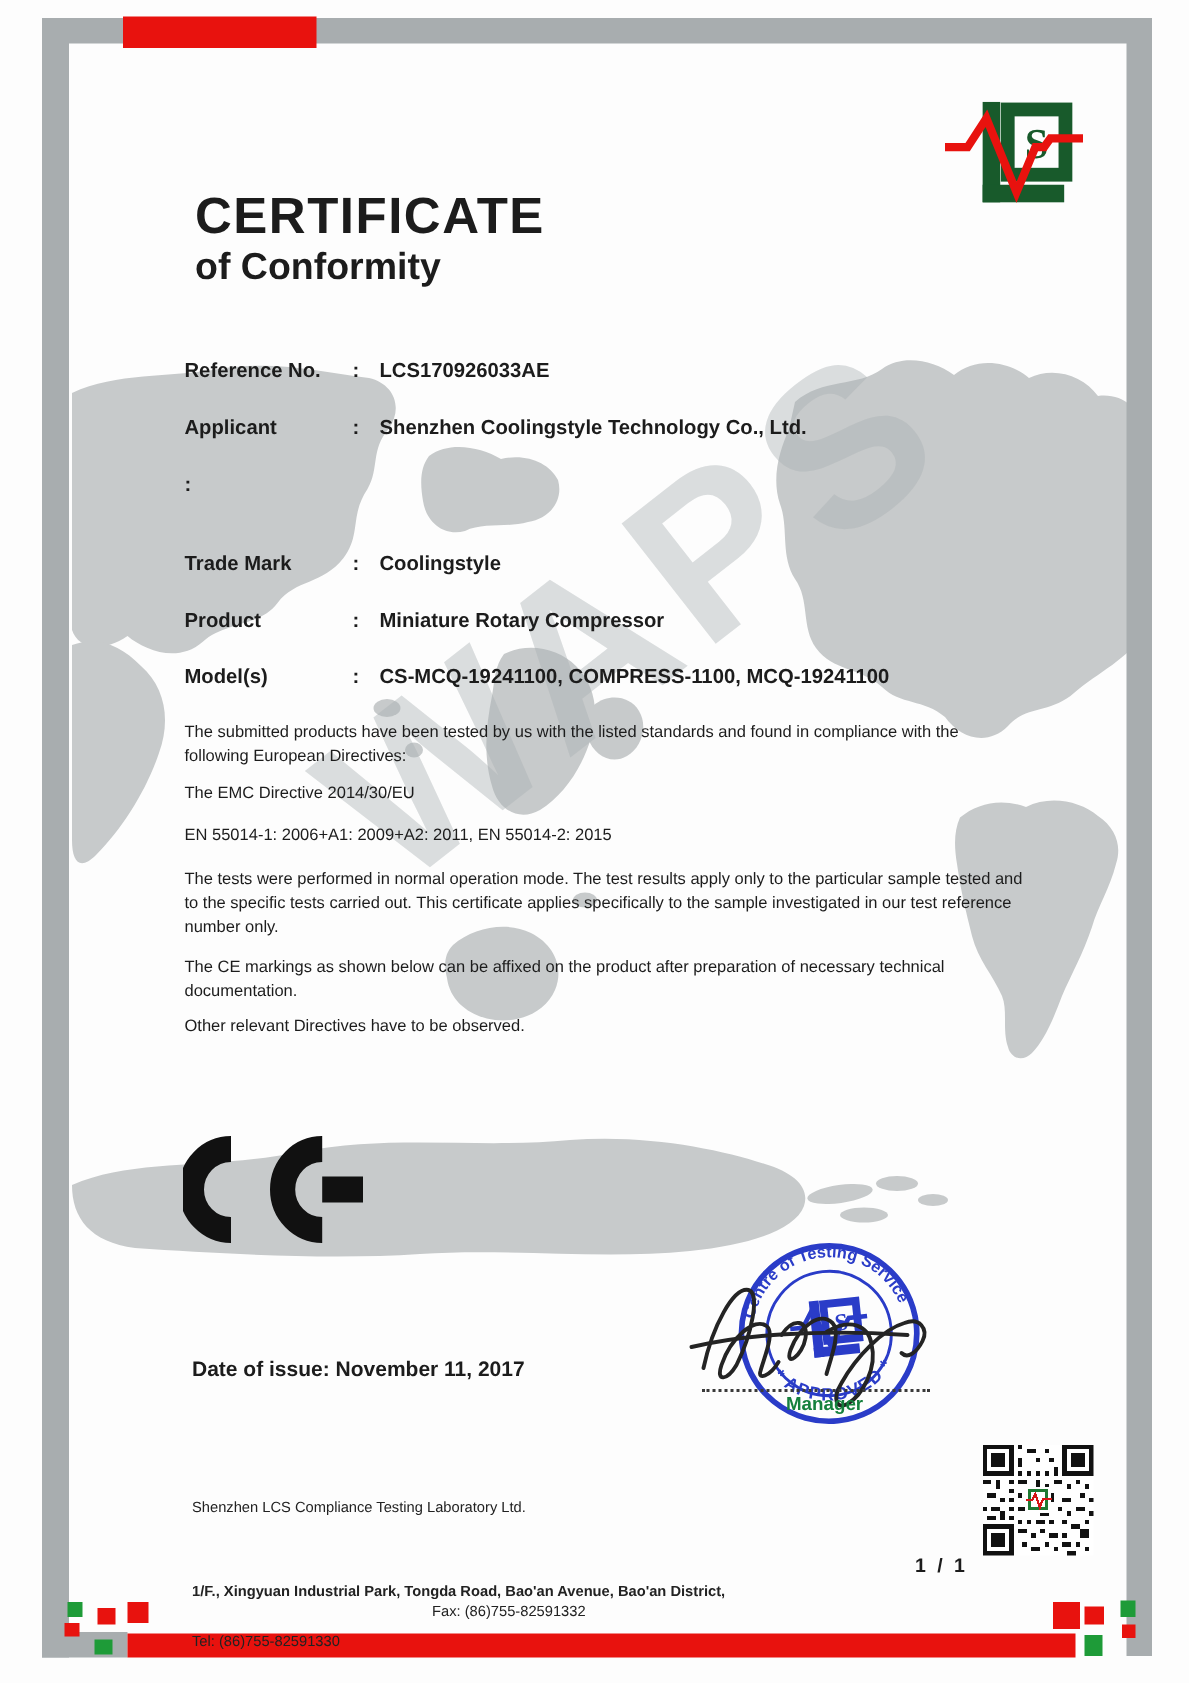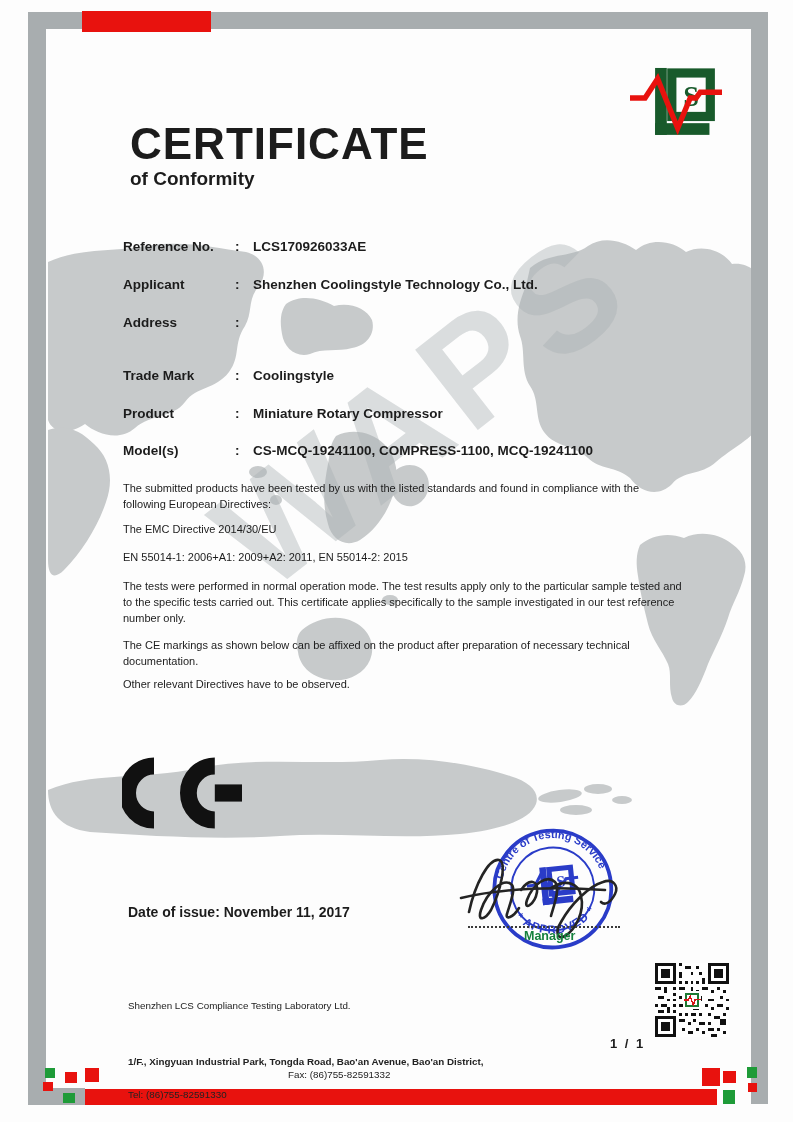--- a/index.html
+++ b/index.html
@@ -21,22 +21,22 @@
   .bar{position:absolute;z-index:3;}
   .frame-top{left:28px;top:12px;width:740px;height:17px;background:#a8adaf;}
   .frame-left{left:28px;top:12px;width:18px;height:1093px;background:#a8adaf;}
   .frame-right{left:751px;top:12px;width:17px;height:1092px;background:#a8adaf;}
   .frame-corner-bl{left:28px;top:1088px;width:57px;height:17px;background:#a8adaf;}
   .red-top{left:82px;top:11px;width:129px;height:21px;background:#e8120e;}
   .red-bottom{left:85px;top:1089px;width:632px;height:16px;background:#e8120e;}
   .sq{position:absolute;z-index:4;}
   
   .title-block{position:absolute;left:130px;top:124px;z-index:4;}
-  .title{font-size:44px;font-weight:bold;letter-spacing:1px;line-height:40px;}
-  .subtitle{font-size:19px;font-weight:bold;line-height:27px;margin-top:1px;}
+  .title{font-size:34px;font-weight:bold;letter-spacing:1px;line-height:40px;}
+  .subtitle{font-size:25px;font-weight:bold;line-height:27px;margin-top:1px;}
   .logo-box{position:absolute;left:630px;top:60px;z-index:4;}
   
   .field-row{position:absolute;left:123px;width:570px;display:flex;z-index:4;
     font-size:13.5px;font-weight:bold;line-height:17px;}
   .flabel{width:112px;flex:0 0 112px;}
   .fcolon{width:18px;flex:0 0 18px;}
   .fvalue{width:425px;}
   
   .para{position:absolute;left:123px;width:560px;font-size:11px;line-height:16px;z-index:4;}
   .para.bold{font-weight:normal;}
@@ -122,21 +122,20 @@
     <span class="flabel">Reference No.</span>
     <span class="fcolon">:</span>
     <span class="fvalue">LCS170926033AE</span>
   </div>
   <div class="field-row" style="top:276px">
     <span class="flabel">Applicant</span>
     <span class="fcolon">:</span>
     <span class="fvalue">Shenzhen Coolingstyle Technology Co., Ltd.</span>
   </div>
   <div class="field-row" style="top:314px">
-    <span class="flabel">Address</span>
     <span class="fcolon">:</span>
   </div>
   <div class="field-row" style="top:367px">
     <span class="flabel">Trade Mark</span>
     <span class="fcolon">:</span>
     <span class="fvalue">Coolingstyle</span>
   </div>
   <div class="field-row" style="top:405px">
     <span class="flabel">Product</span>
     <span class="fcolon">:</span>

